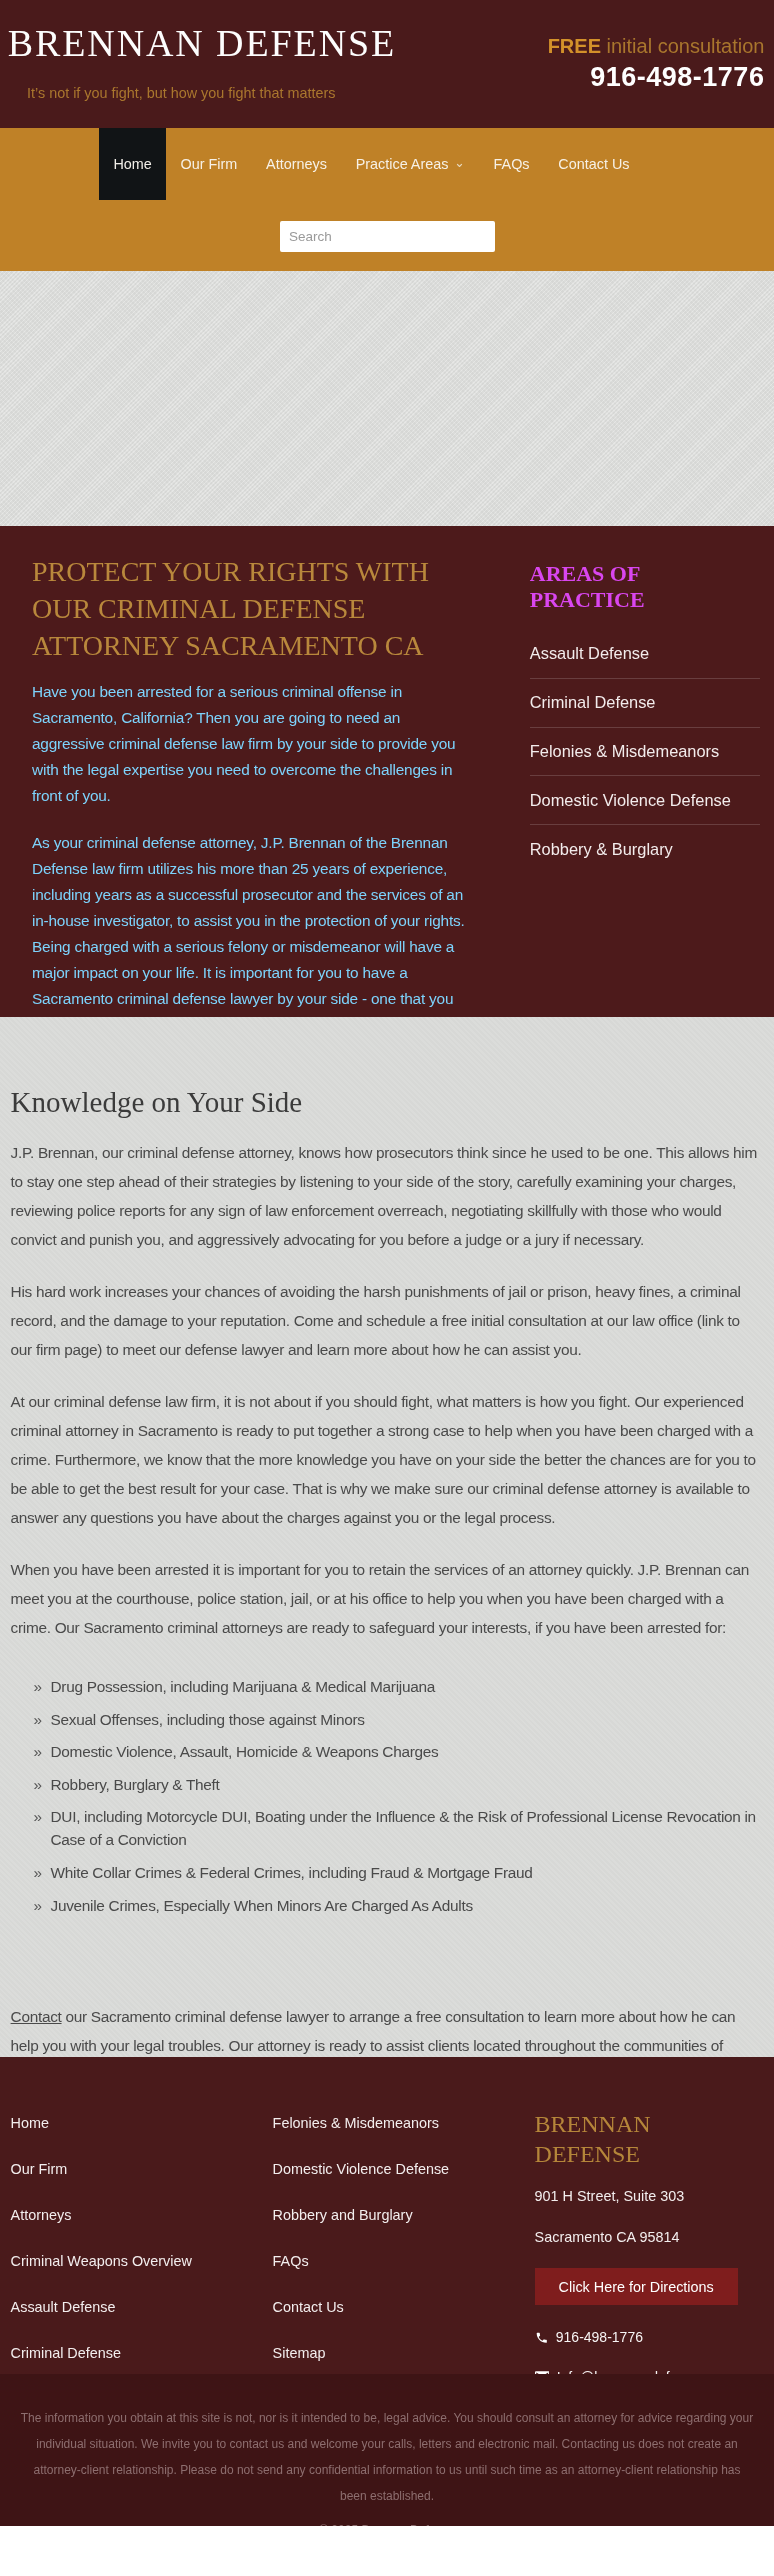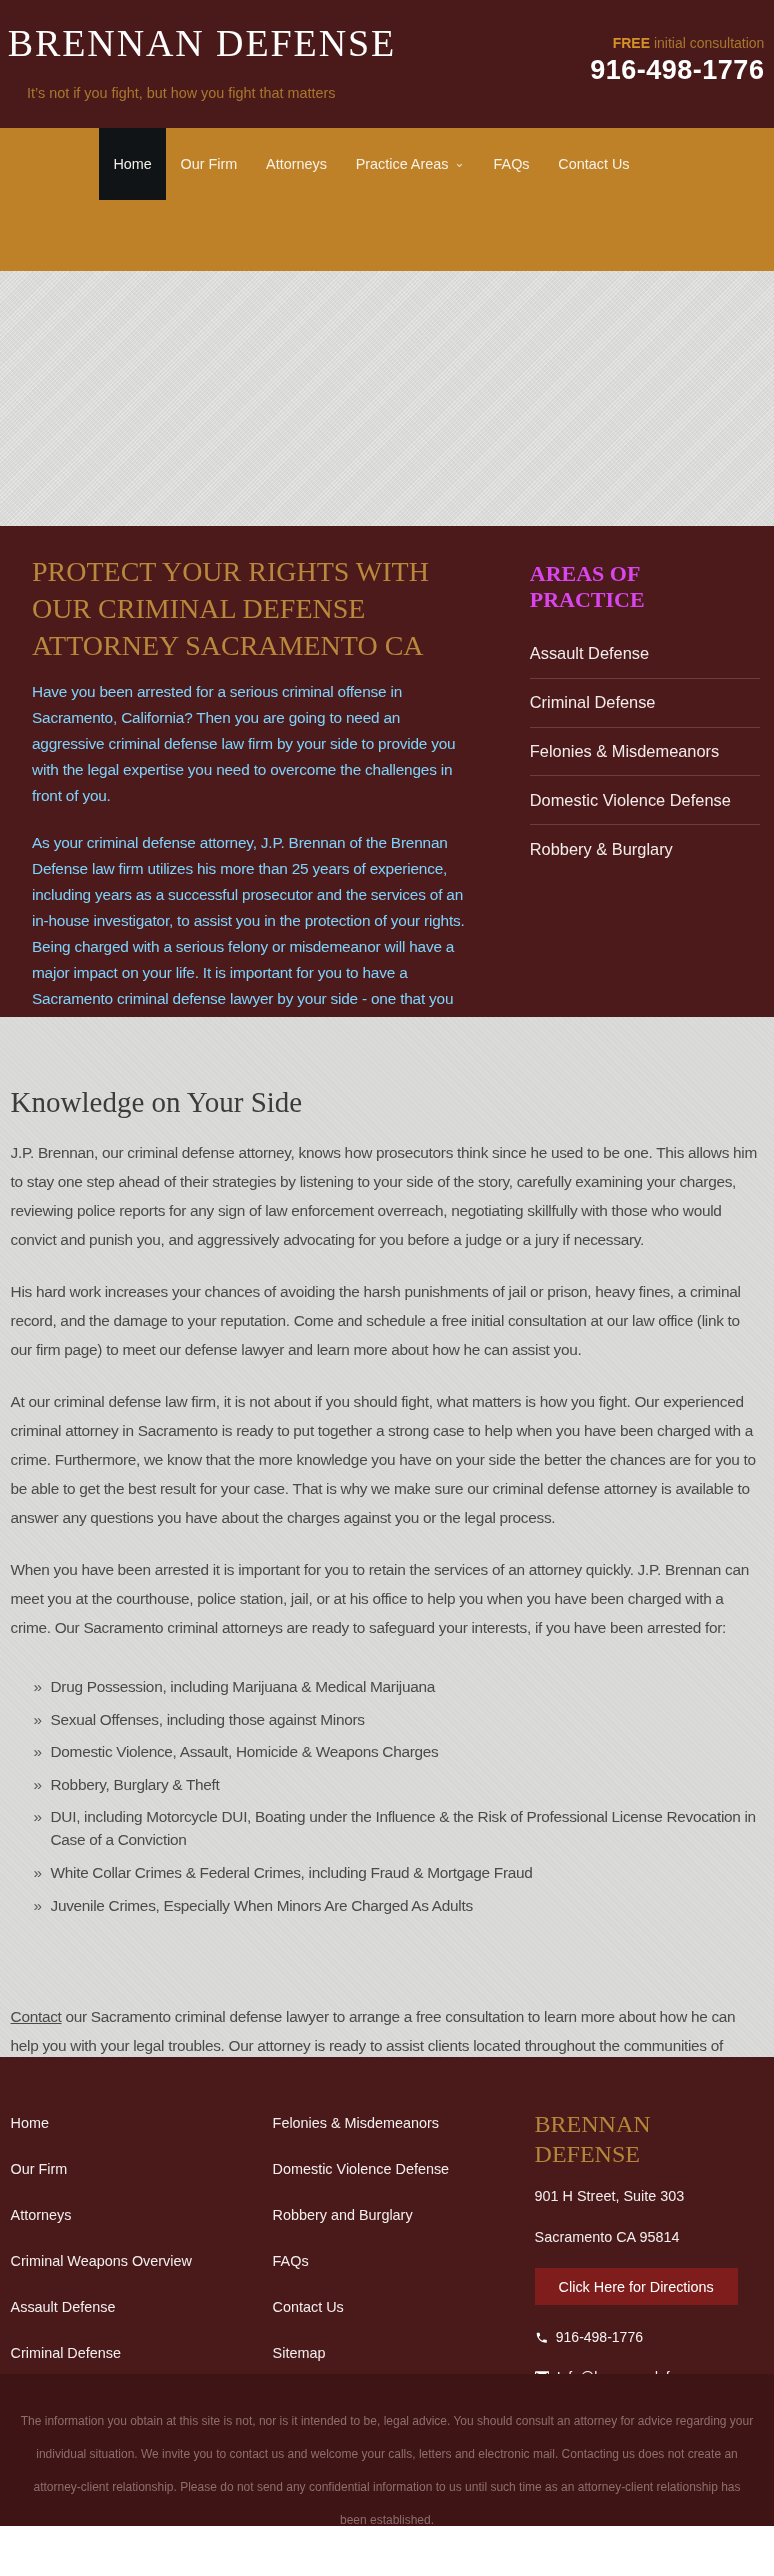--- a/index.html
+++ b/index.html
@@ -4,21 +4,21 @@
 <style>
   * { margin:0; padding:0; box-sizing:border-box; }
   body { width:774px; font-family:"Liberation Sans", sans-serif; background:#fff; }
   .serif { font-family:"Liberation Serif", "DejaVu Serif", serif; }
 
   
   .header { height:128px; background:#4a1a1b; position:relative; overflow:hidden; }
   .logo { position:absolute; left:7.7px; top:21px; color:#fdfdfd; font-size:38px; letter-spacing:1.9px; font-family:"Liberation Serif", serif; font-weight:400; }
   .tagline { position:absolute; left:27px; top:85px; color:#aa772e; font-size:14.4px; }
   .header-cta { position:absolute; right:9.6px; top:35px; text-align:right; }
-  .cta-line { font-size:14px; color:#a9762d; }
+  .cta-line { font-size:20px; color:#a9762d; }
   .cta-line b { color:#d3912a; font-weight:700; }
   .cta-phone { font-size:27px; font-weight:700; color:#ffffff; margin-top:3.8px; letter-spacing:0.5px; }
 
   
   .navbar { height:143px; background:#bf8127; overflow:hidden; }
   .nav-row { display:flex; height:72px; margin-left:99px; }
   .nav-item { display:flex; align-items:center; padding:0 14.4px; color:#f7f1e6; font-size:14.4px; cursor:pointer; }
   .nav-item.active { background:#111416; color:#f2efe9; }
   .nav-item .chev { font-size:12.5px; margin-left:5.8px; position:relative; top:-1.9px; color:#e8dcc4; }
   .search-wrap { display:flex; justify-content:center; margin-top:21px; }
@@ -61,21 +61,21 @@
   .fcol3 { width:221px; }
   .fbrand { font-family:"Liberation Serif", serif; font-weight:400; color:#b5863a; font-size:24px; line-height:30px; width:144px; margin-top:-5.8px; }
   .faddr { color:#f3eeee; font-size:14.4px; margin-top:19px; }
   .faddr + .faddr { margin-top:25px; }
   .dir-btn { display:inline-block; margin-top:23px; background:#7f1d1d; color:#ffffff; font-size:14.4px; padding:10.6px 24px; border:none; cursor:pointer; }
   .contact-row { display:flex; align-items:center; margin-top:24px; color:#f7f4f4; font-size:14px; }
   .contact-row svg { margin-right:7.7px; flex:none; }
 
   
   .legal { height:152px; background:#3e1415; overflow:hidden; text-align:center; padding:31px 17.3px 0; }
-  .disclaimer { color:#8d6e6f; font-size:12px; line-height:33px; max-width:737px; margin:0 auto; }
+  .disclaimer { color:#8d6e6f; font-size:12px; line-height:26px; max-width:737px; margin:0 auto; }
   .copyright { color:#8d6e6f; font-size:12px; margin-top:13.5px; }
 </style>
 </head>
 <body>
 
 <div class="header">
   <div class="logo serif">BRENNAN DEFENSE</div>
   <div class="tagline">It’s not if you fight, but how you fight that matters</div>
   <div class="header-cta">
     <div class="cta-line"><b>FREE</b><span> initial consultation</span></div>
@@ -97,20 +97,23 @@
     <div class="nav-item">
         <span>Practice Areas</span>
         <span class="chev">⌄</span>
       </div>
     <div class="nav-item">
         <span>FAQs</span>
       </div>
     <div class="nav-item">
         <span>Contact Us</span>
       </div>
+  </div>
+  <div class="search-wrap">
+    <input class="search-input" type="text" placeholder="Search" style="">
   </div>
 </div>
 
 <div class="hero"></div>
 
 <div class="main">
   <div class="main-left">
     <h1 class="main-h1">PROTECT YOUR RIGHTS WITH OUR CRIMINAL DEFENSE ATTORNEY SACRAMENTO CA</h1>
     <p class="main-p">Have you been arrested for a serious criminal offense in Sacramento, California? Then you are going to need an aggressive criminal defense law firm by your side to provide you with the legal expertise you need to overcome the challenges in front of you.</p>
     <p class="main-p">As your criminal defense attorney, J.P. Brennan of the Brennan Defense law firm utilizes his more than 25 years of experience, including years as a successful prosecutor and the services of an in-house investigator, to assist you in the protection of your rights. Being charged with a serious felony or misdemeanor will have a major impact on your life. It is important for you to have a Sacramento criminal defense lawyer by your side - one that you can trust to see you through the entire legal process.</p>

